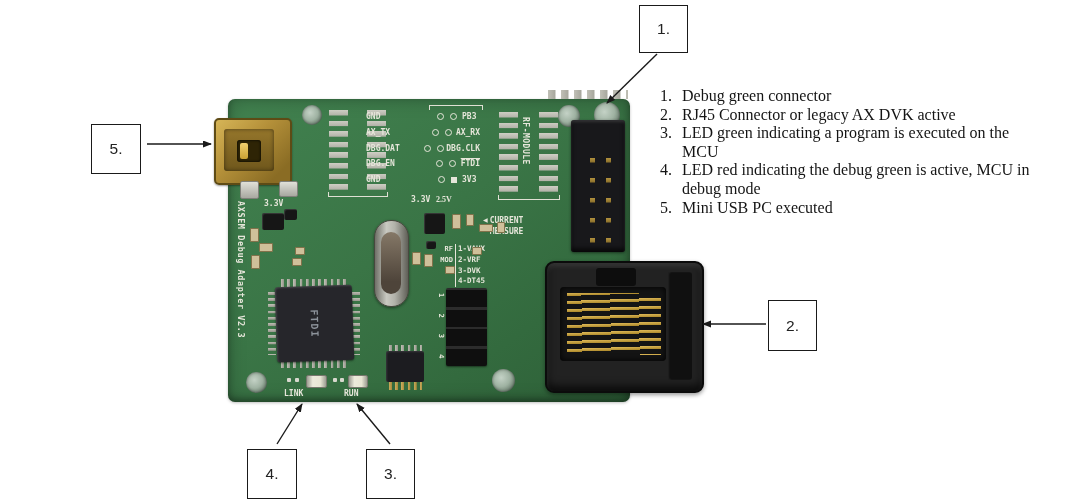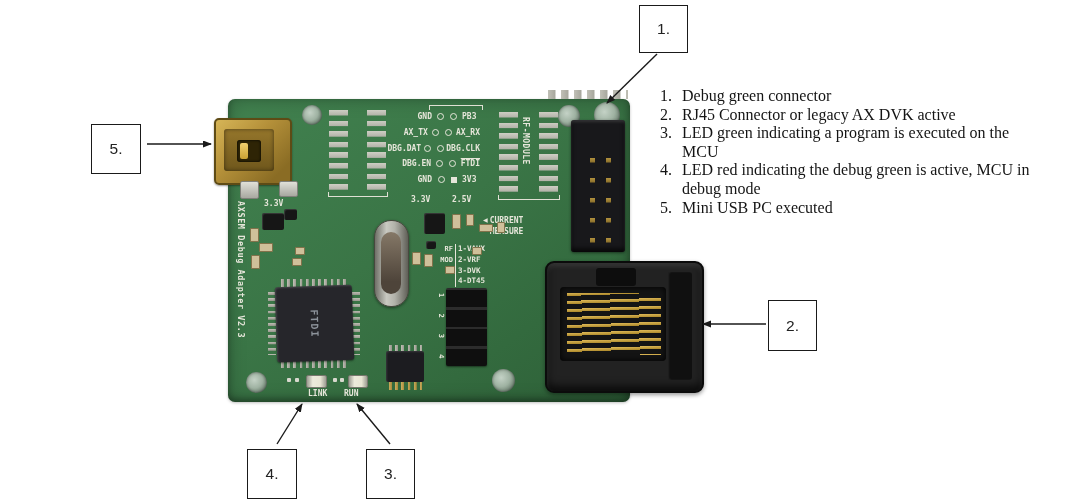--- a/index.html
+++ b/index.html
@@ -19,21 +19,21 @@
         background:repeating-linear-gradient(90deg,#c0c0b6 0px,#a8a89e 7px,rgba(0,0,0,0) 8px,rgba(0,0,0,0) 13px);}
   .silk{position:absolute;color:#e6e6da;font-family:"DejaVu Sans Mono",monospace;
         font-weight:bold;font-size:8px;line-height:9px;white-space:pre;}
   .vtext{writing-mode:vertical-rl;text-orientation:mixed;}
   .bktT{position:absolute;border-top:1.4px solid #e0e0d4;border-left:1.4px solid #e0e0d4;border-right:1.4px solid #e0e0d4;height:4px;}
   .bktB{position:absolute;border-bottom:1.4px solid #e0e0d4;border-left:1.4px solid #e0e0d4;border-right:1.4px solid #e0e0d4;height:4px;}
 
   
   .hdr{position:absolute;left:366px;top:109px;width:114px;}
   .hrow{display:flex;align-items:center;height:15.7px;}
-  .hl{width:66px;text-align:right;color:#e6e6da;font-family:"DejaVu Sans Mono",monospace;font-weight:bold;font-size:8px;}
+  .hl{width:66px;text-align:left;color:#e6e6da;font-family:"DejaVu Sans Mono",monospace;font-weight:bold;font-size:8px;}
   .hpins{width:30px;display:flex;justify-content:center;align-items:center;gap:6px;}
   .hr{flex:1;text-align:left;color:#e6e6da;font-family:"DejaVu Sans Mono",monospace;font-weight:bold;font-size:8px;}
   .pc{display:inline-block;width:5px;height:5px;border:1.3px solid #e6e6da;border-radius:50%;}
   .ps{display:inline-block;width:6px;height:6px;background:#e6e6da;}
   .ov{text-decoration:overline;}
 
   
   .usb{position:absolute;left:214px;top:118px;width:74px;height:63px;border-radius:5px;
        background:linear-gradient(135deg,#d6b557 0%,#b5913a 40%,#8a6c24 85%);
        border:2px solid #5e4b15;box-shadow:0 1px 2px rgba(0,0,0,.4);}
@@ -173,21 +173,21 @@
       <span class="hl">GND</span>
       <span class="hpins">
           <i class="pc"></i>
           <i class="ps"></i>
         </span>
       <span class="hr">3V3</span>
     </div>
   </div>
 
   <div class="silk" style="left:411px;top:195px;">3.3V</div>
-  <div class="silk" style="left:452px;top:195px;">2.5V</div>
+  <div class="silk" style="left:436px;top:195px;font-family:Liberation Serif, serif;">2.5V</div>
   <div class="silk" style="left:264px;top:199px;">3.3V</div>
 
   <div class="cm">
     <span class="mk">◀</span>
     <span class="tx">CURRENT
 MEASURE</span>
   </div>
 
   <div class="jleg">
     <span class="lcol">RF
@@ -233,21 +233,21 @@
   </div>
 
   <div class="pinsH" style="left:389px;top:345px;width:33px;"></div>
   <div class="soic"></div>
   <div class="pinsH" style="left:389px;top:382px;width:33px;background:repeating-linear-gradient(90deg,#c9ab5c 0px,#a98c3c 2.6px,rgba(0,0,0,0) 3px,rgba(0,0,0,0) 6.2px);"></div>
 
   <div class="jblock"></div>
 
   <div class="led" style="left:306px;top:375px;width:19px;"></div>
   <div class="led" style="left:348px;top:375px;width:18px;"></div>
-  <div class="silk" style="left:308px;top:389px;">LINK</div>
+  <div class="silk" style="left:284px;top:389px;">LINK</div>
   <div class="silk" style="left:344px;top:389px;">RUN</div>
   <div class="dot" style="left:287px;top:378px;width:4px;height:4px;"></div>
   <div class="dot" style="left:295px;top:378px;width:4px;height:4px;"></div>
   <div class="dot" style="left:333px;top:378px;width:4px;height:4px;"></div>
   <div class="dot" style="left:340px;top:378px;width:4px;height:4px;"></div>
 
   <div class="cmp" style="left:262px;top:213px;width:22px;height:17px;"></div>
   <div class="cmp" style="left:284px;top:209px;width:13px;height:11px;"></div>
   <div class="cmp" style="left:424px;top:213px;width:21px;height:21px;"></div>
   <div class="cmp" style="left:426px;top:241px;width:10px;height:8px;"></div>

